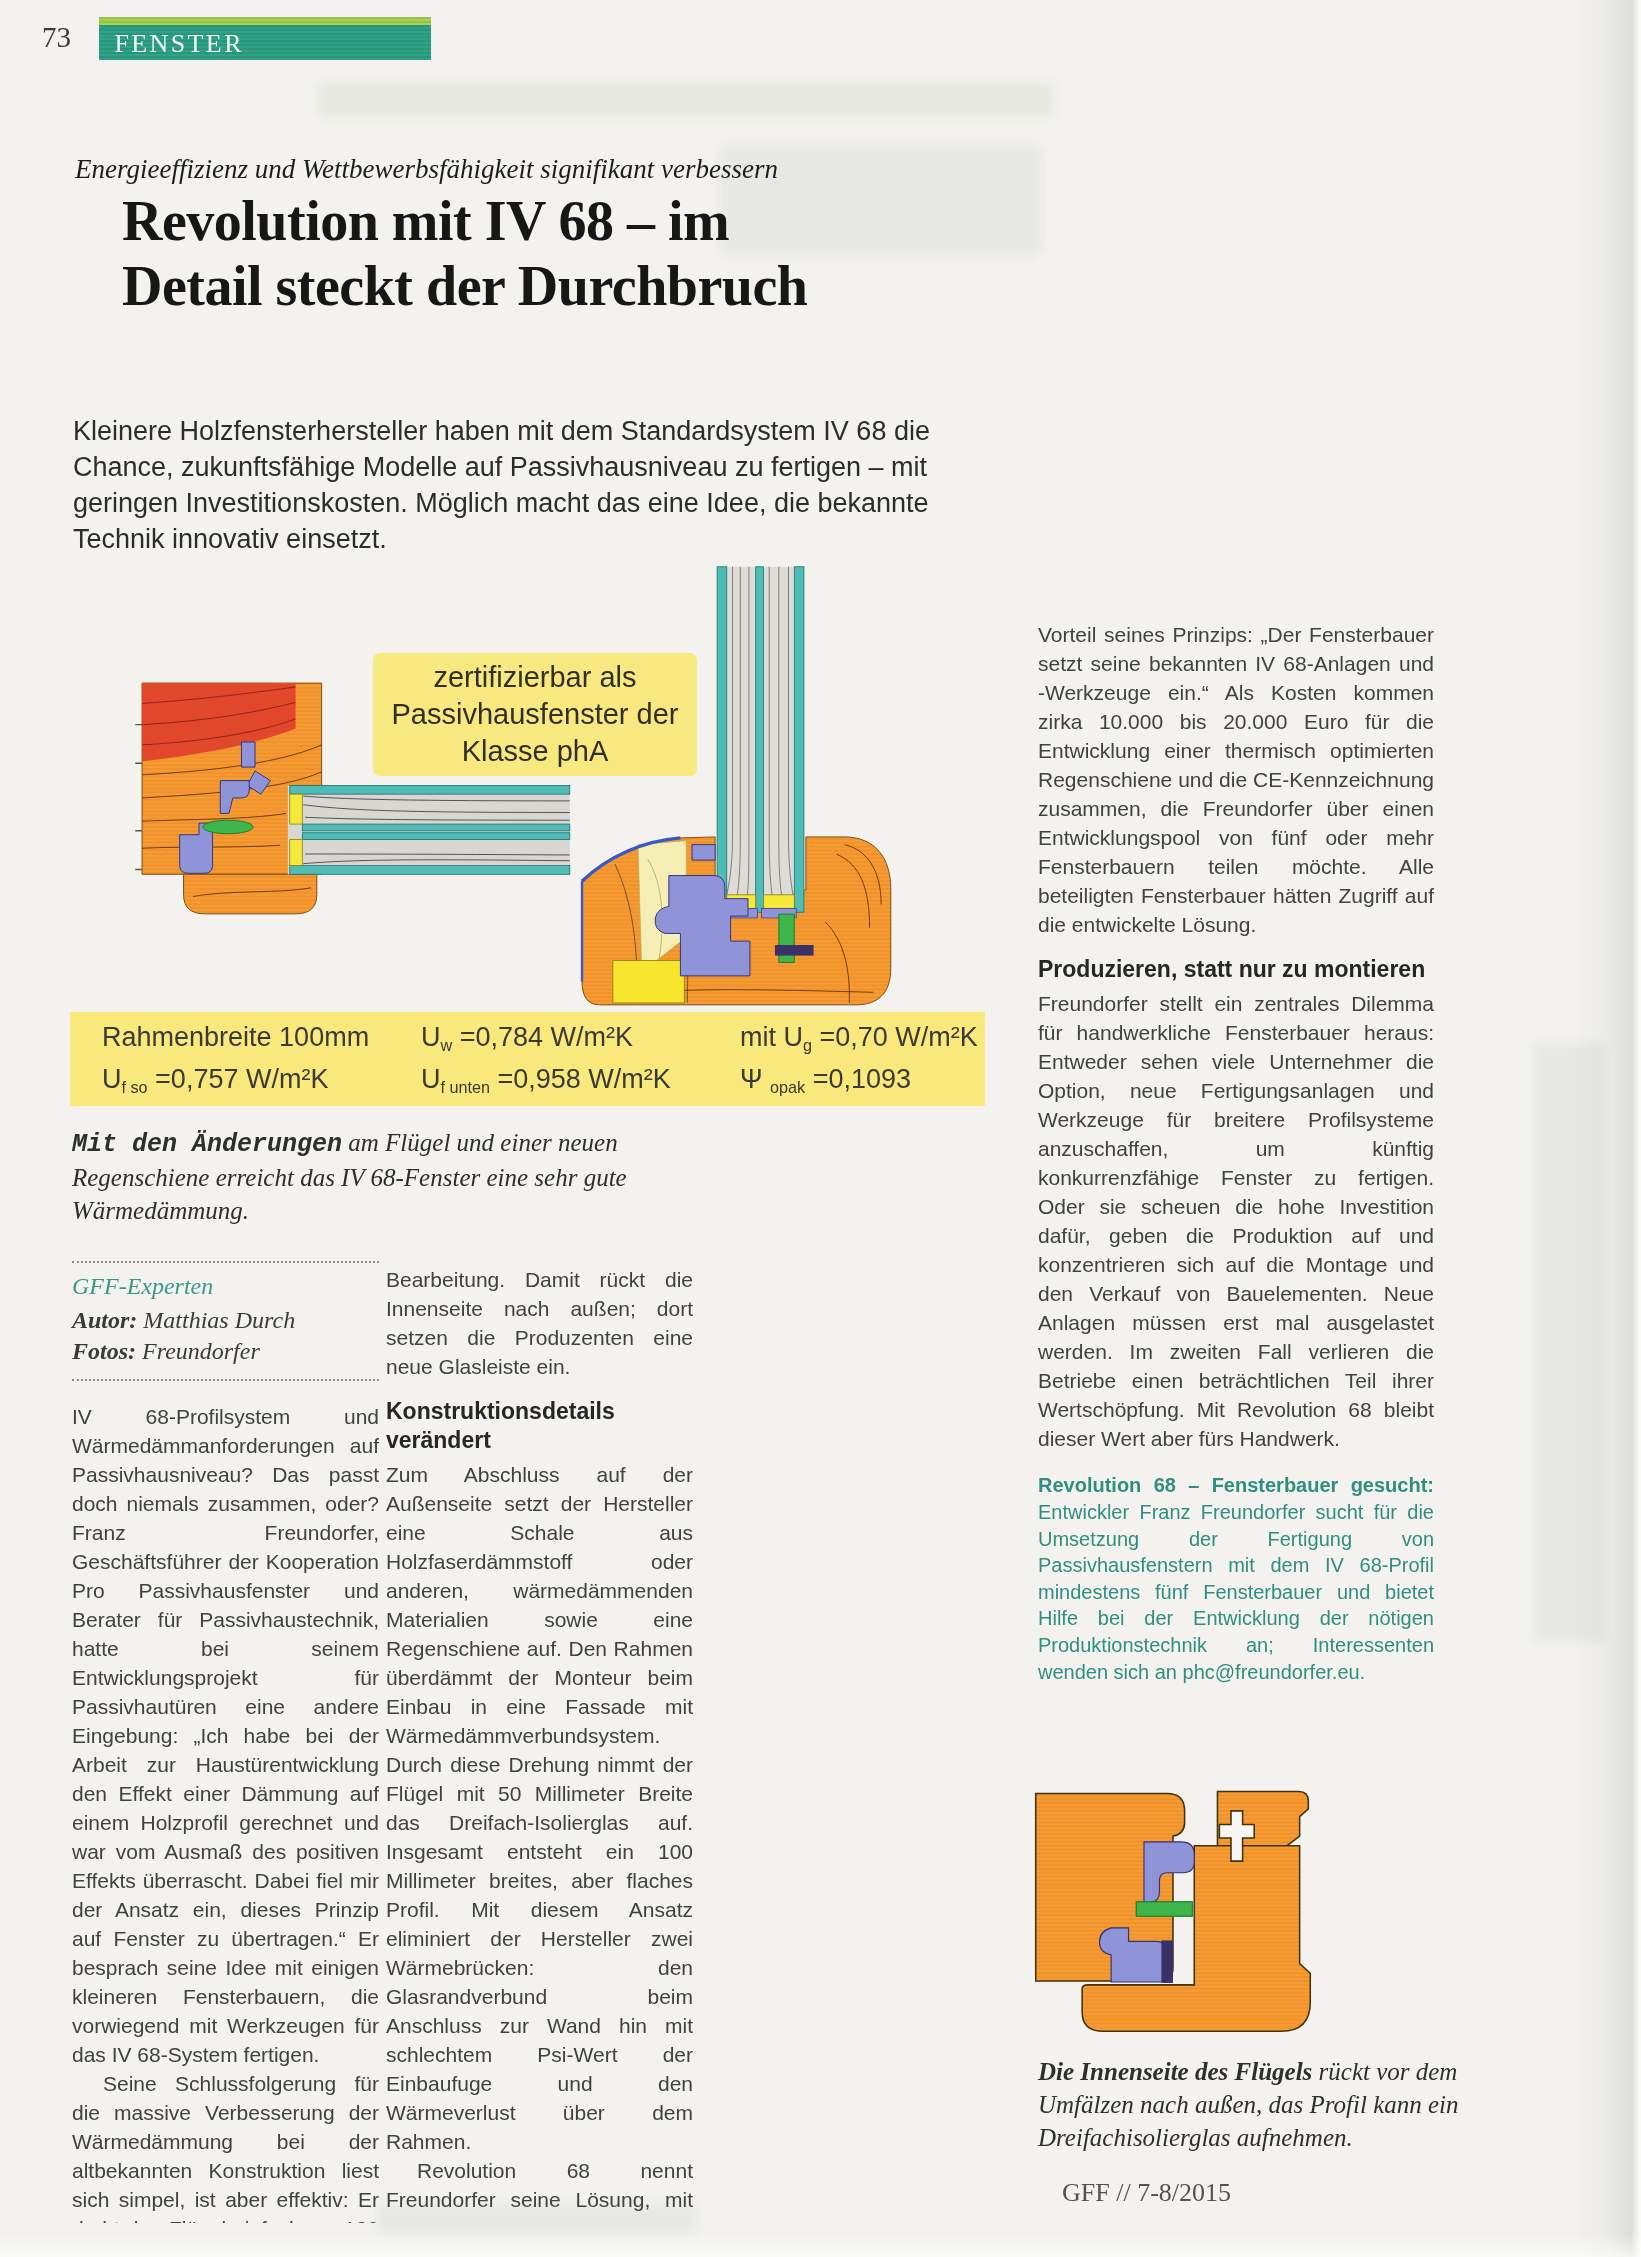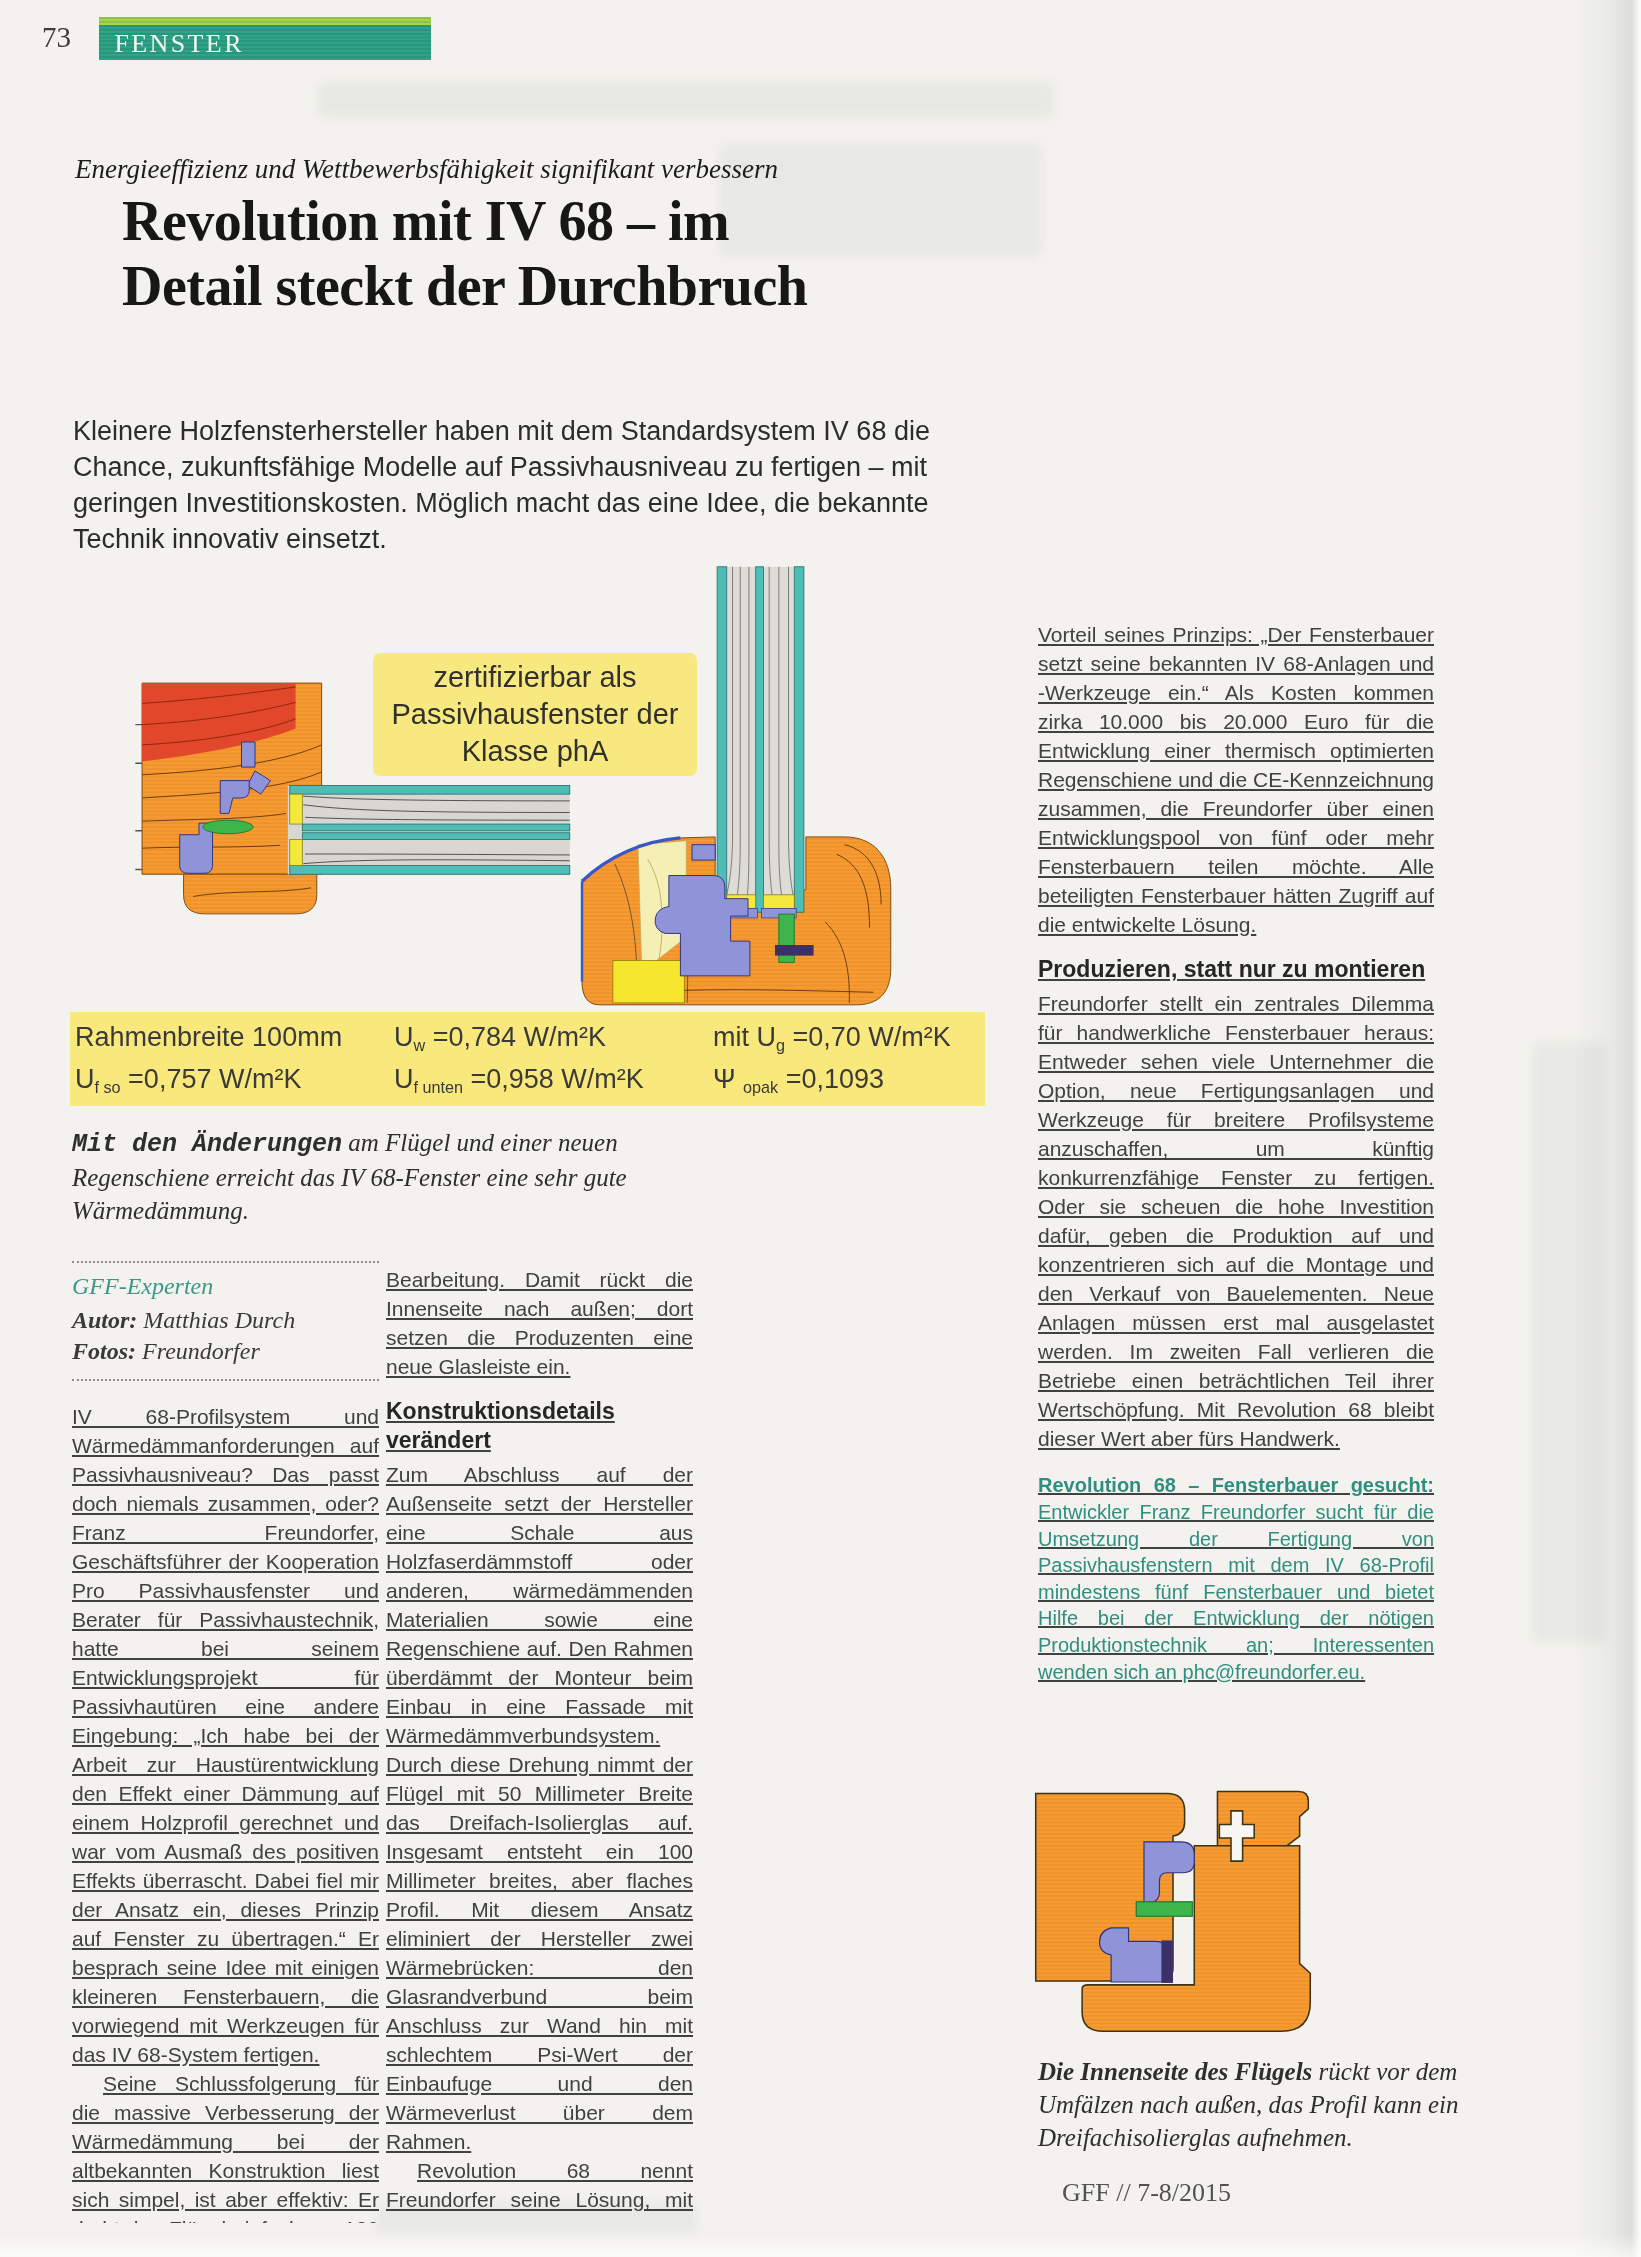--- a/index.html
+++ b/index.html
@@ -19,35 +19,35 @@
   .headline{position:absolute;left:122px;top:189px;width:927px;font:bold 56px/1.16 "Liberation Serif",serif;
     color:#171716;letter-spacing:-0.5px;}
   .lead{position:absolute;left:73px;top:413px;width:925px;font:27px/36px "Liberation Sans",sans-serif;color:#2b2c2c;}
 
   
   .badge{position:absolute;left:373px;top:653px;width:324px;min-height:100px;background:#f7e97f;
     display:flex;align-items:center;justify-content:center;text-align:center;padding:5.8px 9.7px;box-sizing:border-box;
     font:29px/37px "Liberation Sans",sans-serif;color:#32302c;border-radius:7px;}
   .uv-table{position:absolute;left:70px;top:1012px;width:915px;height:94px;background:#f9e87b;
     display:grid;grid-template-columns:319px 319px 1fr;align-content:center;row-gap:9.7px;
-    padding-left:5px;box-sizing:border-box;font:27px "Liberation Sans",sans-serif;color:#3a3a38;}
+    padding-left:32px;box-sizing:border-box;font:27px "Liberation Sans",sans-serif;color:#3a3a38;}
   .seg-sub{font-size:.6em;vertical-align:-.28em;}
   .fig-caption{position:absolute;left:72px;top:1126px;width:657px;
     font:italic 25px/33px "Liberation Serif",serif;color:#2e2e2c;}
   .fig-caption b{font-weight:bold;font-family:Liberation Mono, monospace;}
 
   
   .experts{position:absolute;left:72px;top:1261px;width:307px;border-top:2.9px dotted #8f8f8c;
     border-bottom:2.9px dotted #8f8f8c;padding:9.7px 0 11.6px;box-sizing:border-box;}
   .experts .title{font:italic 24px "Liberation Serif",serif;color:#3c978a;margin-bottom:5.8px;}
   .experts .line{font:italic 24px/31px "Liberation Serif",serif;color:#3a3a38;}
   .experts .line b{font-weight:bold;font-style:italic;margin-top:46px;}
 
   
-  .bodycol{position:absolute;font:21px/29px "Liberation Sans",sans-serif;color:#404141;text-align:justify;text-decoration:underline;}
+  .bodycol{position:absolute;font:21px/29px "Liberation Sans",sans-serif;color:#404141;text-align:justify;}
   .bodycol p{margin:0;}
   .bodycol p.indent{text-indent:31px;}
   .bodycol .subhead{font-weight:bold;font-size:23px;color:#262625;margin:16.4px 0 4.8px;text-align:left;}
   .col-left{left:72px;top:1402px;width:307px;height:821px;overflow:hidden;}
   .col-mid{left:386px;top:1265px;width:307px;height:956px;overflow:hidden;}
   .col-right{left:1038px;top:620px;width:396px;height:1139px;overflow:hidden;}
   .note{margin-top:19.3px;font:20px/26.6px "Liberation Sans",sans-serif;color:#2f8e7f;text-align:justify;}
   .note b{font-weight:bold;}
 
   

